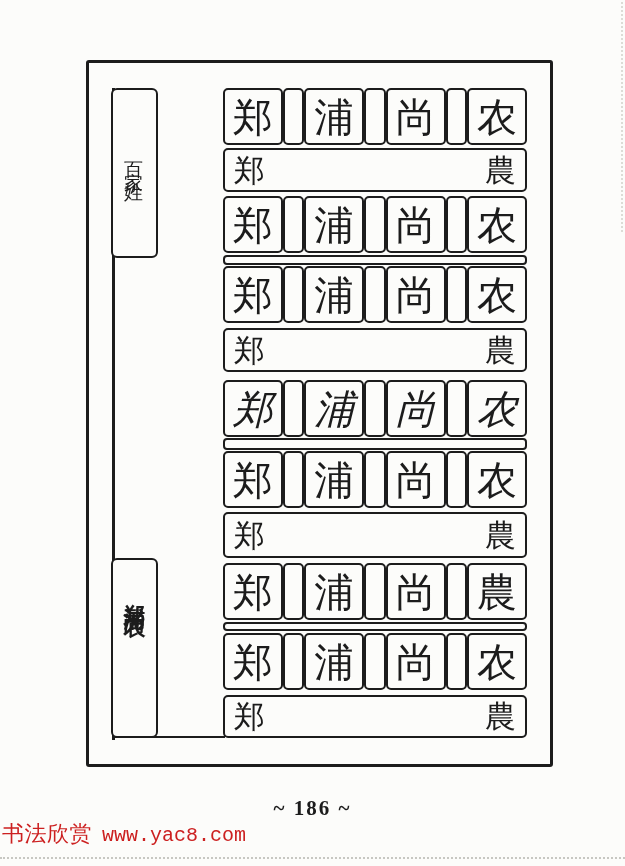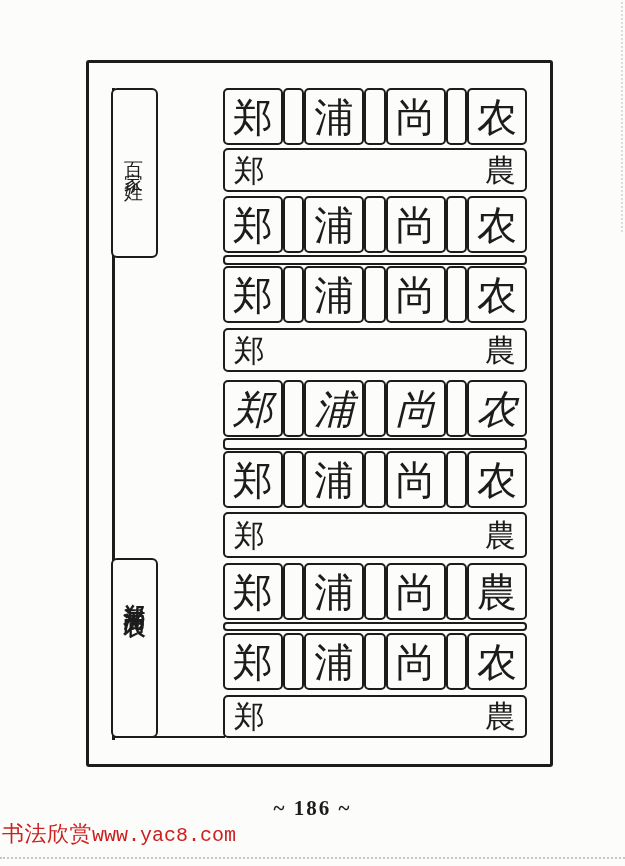--- a/index.html
+++ b/index.html
@@ -128,20 +128,21 @@
     font-size: 21px;
     letter-spacing: 2px;
     color: var(--ink);
   }
   
   .watermark {
     position: absolute;
     left: 2px; top: 819px;
     display: flex;
     align-items: baseline;
+    gap: 10px;
     color: var(--red);
     white-space: nowrap;
   }
   .wm-cn  { font-size: 22px; letter-spacing: 0.5px; }
   .wm-url { font-family: "Liberation Mono", monospace; font-size: 20px; }
   
   .scan-line {
     position: absolute;
     left: 0; top: 857px;
     width: 625px; height: 0;

